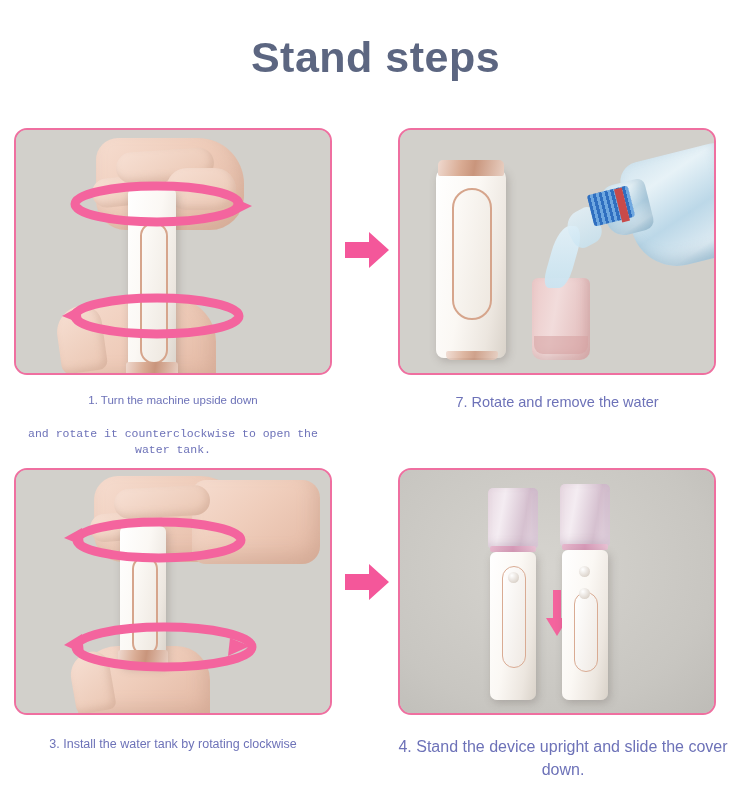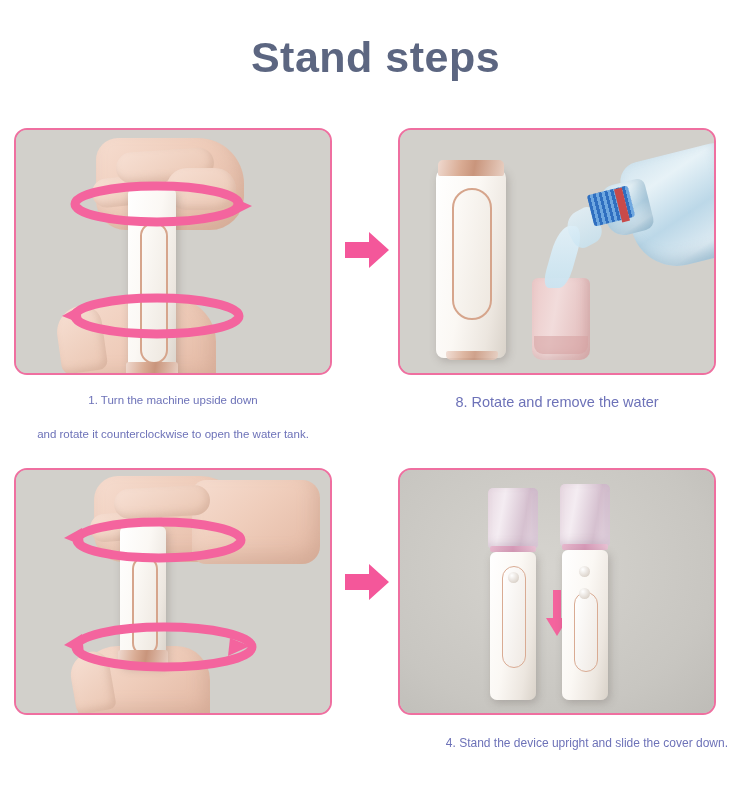--- a/index.html
+++ b/index.html
@@ -160,27 +160,27 @@
   
   .caption {
     position: absolute;
     text-align: center;
     color: #6d72b8;
     line-height: 1.45;
   }
   .caption .cap-line { display: block; }
 
   .caption.c1 { left: 14px;  top: 392px; width: 318px; font-size: 11.5px; }
-  .caption.c1 .cap-line + .cap-line { margin-top: 17px; }
+  .caption.c1 .cap-line + .cap-line { margin-top: 17px; font-family: Liberation Mono, monospace; }
 
   .caption.c2 { left: 398px; top: 392px; width: 318px; font-size: 14.5px; }
   .caption.c2 .cap-line + .cap-line { margin-top: 14px; }
 
   .caption.c3 { left: 14px;  top: 735px; width: 318px; font-size: 12.5px; }
-  .caption.c4 { left: 398px; top: 735px; width: 330px; font-size: 12px; text-align: right; }
+  .caption.c4 { left: 398px; top: 735px; width: 330px; font-size: 16px; }
 </style>
 </head>
 <body>
 
 <div class="page-title">Stand steps</div>
 
 <div class="steps-grid">
 
   <div class="step-block r1c1">
     <div class="photo-frame">
@@ -301,21 +301,24 @@
   <svg class="flow-arrow a2" viewBox="0 0 44 40">
     <path d="M0 12 L24 12 L24 2 L44 20 L24 38 L24 28 L0 28 Z" fill="#f4579a"></path>
   </svg>
 
   <div class="caption c1">
     <span class="cap-line">1. Turn the machine upside down</span>
     <span class="cap-line">and rotate it counterclockwise to open the water tank.</span>
   </div>
 
   <div class="caption c2">
-    <span class="cap-line">8. Rotate and remove the water</span>
-  </div>
-
+    <span class="cap-line">7. Rotate and remove the water</span>
+  </div>
+
+  <div class="caption c3">
+    <span class="cap-line">3. Install the water tank by rotating clockwise</span>
+  </div>
 
   <div class="caption c4">
     <span class="cap-line">4. Stand the device upright and slide the cover down.</span>
   </div>
 
 </div>
 
 </body></html>

